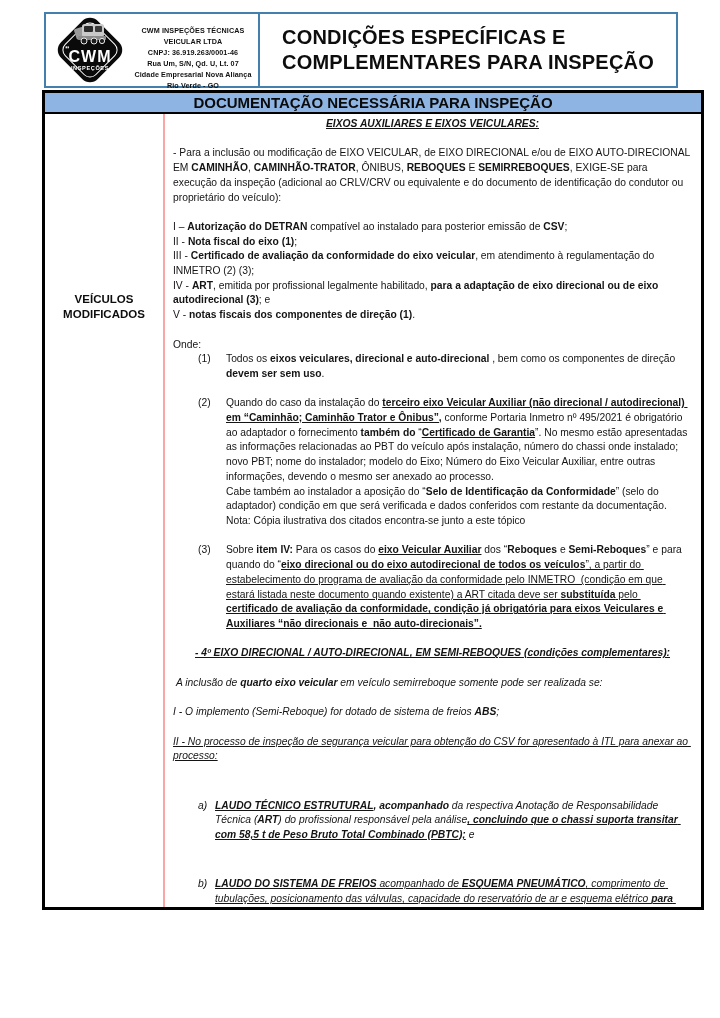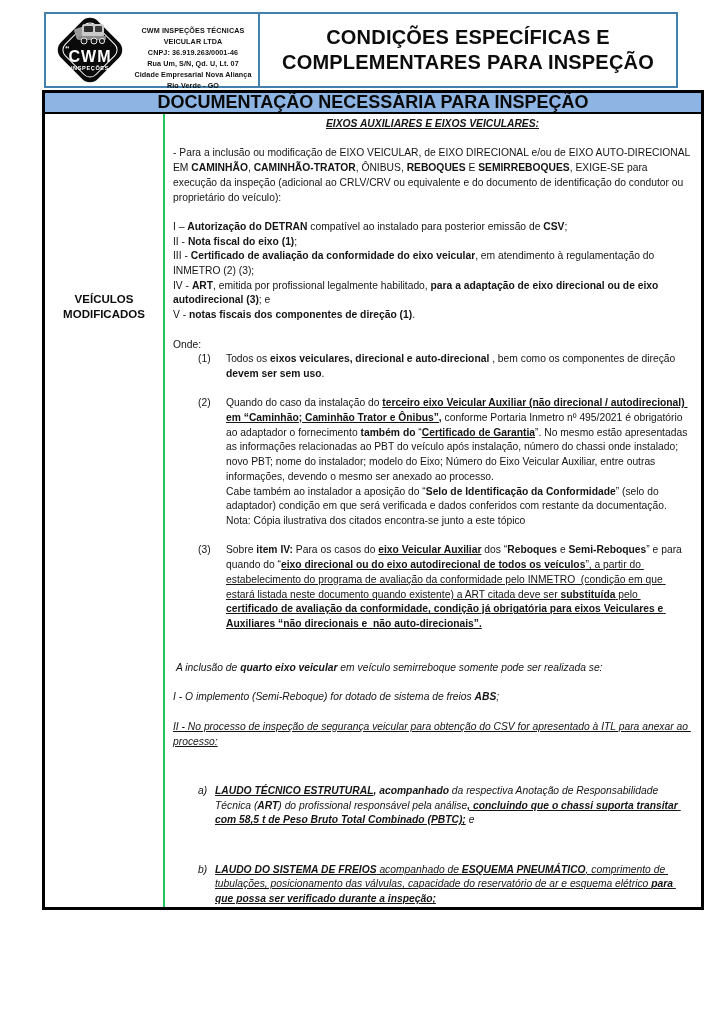--- a/index.html
+++ b/index.html
@@ -18,36 +18,36 @@
   .header-left{
     width:212px;border-right:2px solid #4380ae;position:relative;
   }
   .logo{position:absolute;left:2px;top:-2px;width:84px;height:76px;}
   .company{
     position:absolute;left:84px;top:11px;width:126px;text-align:center;
     font-weight:bold;font-size:7.2px;line-height:11px;letter-spacing:.1px;color:#111;
   }
   .header-right{flex:1;display:flex;align-items:center;justify-content:center;}
   .doc-title{
-    text-align:center;font-weight:bold;font-size:20px;line-height:25px;color:#0d0d0d;
+    text-align:left;font-weight:bold;font-size:20px;line-height:25px;color:#0d0d0d;
     letter-spacing:.2px;
   }
 
   
   .main-table{
     position:absolute;left:42px;top:90px;width:662px;
     border:3px solid #000;background:#fff;box-sizing:border-box;
   }
   .table-header{
     height:19px;background:#8db4e2;border-bottom:2px solid #000;
-    text-align:center;font-weight:bold;font-size:18px;line-height:19px;color:#0a0a0a;
+    text-align:center;font-weight:bold;font-size:15px;line-height:19px;color:#0a0a0a;
   }
   .table-body{display:flex;height:793px;overflow:hidden;}
   .cell-label{
-    width:120px;border-right:2px solid #22c55e;box-sizing:border-box;
+    width:120px;border-right:2px solid #fca5a5;box-sizing:border-box;
     text-align:center;font-weight:bold;font-size:11.5px;line-height:15px;
     padding-top:178px;color:#0d0d0d;flex:none;
   }
   .cell-content{
     flex:1;padding:3px 9px 0 8px;font-size:10.3px;line-height:14.7px;
     overflow:hidden;color:#141414;border-radius:11px;
   }
 
   
   .para{white-space:pre-wrap;min-height:14.7px;}
@@ -125,20 +125,21 @@
           <div class="para">&nbsp;</div>
           <div class="para"><span>Onde:</span></div>
           <div class="para num"><span class="marker">(1)</span><span>Todos os </span><span class="b">eixos veiculares, direcional e auto-direcional</span><span> , bem como os componentes de direção </span><span class="b">devem ser sem uso</span><span>.</span></div>
           <div class="para">&nbsp;</div>
           <div class="para num"><span class="marker">(2)</span><span>Quando do caso da instalação do </span><span class="b u">terceiro eixo Veicular Auxiliar (não direcional / autodirecional) em “Caminhão; Caminhão Trator e Ônibus”,</span><span> conforme Portaria Inmetro nº 495/2021 é obrigatório ao adaptador o fornecimento </span><span class="b">também do</span><span> “</span><span class="b u">Certificado de Garantia</span><span>”. No mesmo estão apresentadas as informações relacionadas ao PBT do veículo após instalação, número do chassi onde instalado; novo PBT; nome do instalador; modelo do Eixo; Número do Eixo Veicular Auxiliar, entre outras informações, devendo o mesmo ser anexado ao processo.</span></div>
           <div class="para numcont"><span>Cabe também ao instalador a aposição do “</span><span class="b">Selo de Identificação da Conformidade</span><span>” (selo do adaptador) condição em que será verificada e dados conferidos com restante da documentação.</span></div>
           <div class="para numcont"><span>Nota: Cópia ilustrativa dos citados encontra-se junto a este tópico</span></div>
           <div class="para">&nbsp;</div>
           <div class="para num"><span class="marker">(3)</span><span>Sobre </span><span class="b">item IV:</span><span> Para os casos do </span><span class="b u">eixo Veicular Auxiliar</span><span> dos “</span><span class="b">Reboques</span><span> e </span><span class="b">Semi-Reboques</span><span>” e para quando do “</span><span class="b u">eixo direcional ou do eixo autodirecional de todos os veículos</span><span class="u">”, a partir do estabelecimento do programa de avaliação da conformidade pelo INMETRO  (condição em que estará listada neste documento quando existente) a ART citada deve ser </span><span class="b u">substituída</span><span class="u"> pelo </span><span class="b u">certificado de avaliação da conformidade, condição já obrigatória para eixos Veiculares e Auxiliares “não direcionais e  não auto-direcionais”.</span></div>
           <div class="para">&nbsp;</div>
+          <div class="para center"><span class="b i u">- 4º EIXO DIRECIONAL / AUTO-DIRECIONAL, EM SEMI-REBOQUES (condições complementares):</span></div>
           <div class="para">&nbsp;</div>
           <div class="para"><span class="i"> A inclusão de </span><span class="b i">quarto eixo veicular</span><span class="i"> em veículo semirreboque somente pode ser realizada se:</span></div>
           <div class="para">&nbsp;</div>
           <div class="para"><span class="i">I - O implemento (Semi-Reboque) for dotado de sistema de freios </span><span class="b i">ABS</span><span class="i">;</span></div>
           <div class="para">&nbsp;</div>
           <div class="para"><span class="i u">II - No processo de inspeção de segurança veicular para obtenção do CSV for apresentado à ITL para anexar ao processo:</span></div>
           <div class="para">&nbsp;</div>
           <div class="para alpha"><span class="marker">a)</span><span class="b i u">LAUDO TÉCNICO ESTRUTURAL</span><span class="b i">, </span><span class="b i">acompanhado</span><span class="i"> da respectiva Anotação de Responsabilidade Técnica (</span><span class="b i">ART</span><span class="i">) do profissional responsável pela análise</span><span class="b i u">, concluindo que o chassi suporta transitar com 58,5 t de Peso Bruto Total Combinado (PBTC);</span><span class="i"> e</span></div>
           <div class="para">&nbsp;</div>
           <div class="para alpha"><span class="marker">b)</span><span class="b i u">LAUDO DO SISTEMA DE FREIOS</span><span class="i u"> acompanhado de </span><span class="b i u">ESQUEMA PNEUMÁTICO</span><span class="i u">, comprimento de tubulações, posicionamento das válvulas, capacidade do reservatório de ar e esquema elétrico </span><span class="b i u">para que possa ser verificado durante a inspeção;</span></div>

